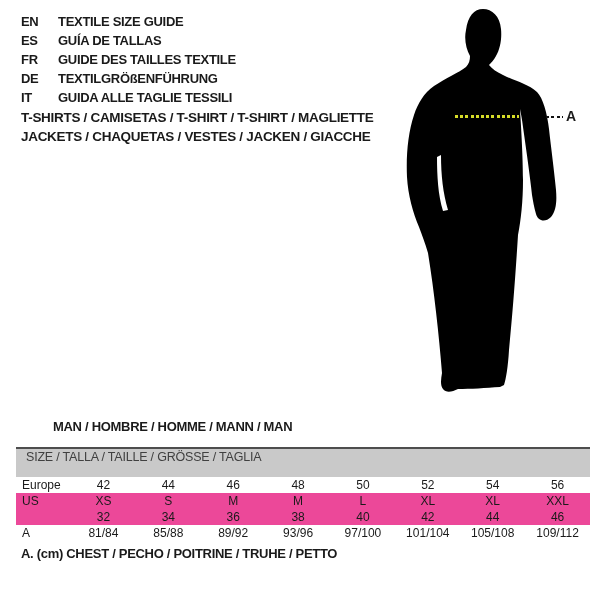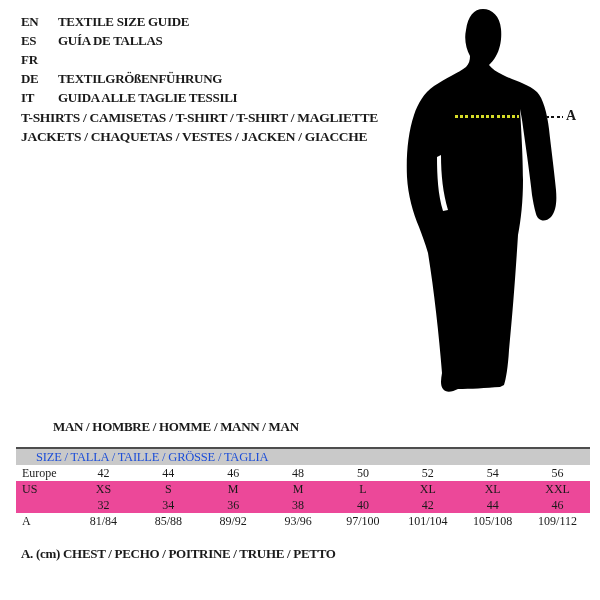--- a/index.html
+++ b/index.html
@@ -1,18 +1,18 @@
 <!DOCTYPE html>
 <html><head>
 <meta charset="utf-8">
 <style>
   html,body{margin:0;padding:0;background:#ffffff;}
   #page{
     position:relative;width:600px;height:600px;background:#ffffff;overflow:hidden;
-    font-family:Liberation Serif, serif;color:#1a1a1a;
+    font-family:Liberation Sans, sans-serif;color:#1a1a1a;
   }
   
   .lang-list{position:absolute;left:21px;top:12px;}
   .lang-row{display:flex;height:19px;line-height:19px;}
   .lang-code{width:37px;font-size:13px;font-weight:bold;letter-spacing:-0.3px;}
   .lang-name{font-size:13px;font-weight:bold;letter-spacing:-0.3px;white-space:nowrap;}
   
   .categories{position:absolute;left:21px;top:108px;}
   .cat-line{height:19px;line-height:19px;font-size:13.5px;font-weight:bold;letter-spacing:-0.3px;white-space:nowrap;}
   
@@ -27,22 +27,22 @@
     background:repeating-linear-gradient(to right,#111111 0 3px,rgba(0,0,0,0) 3px 5.5px);
   }
   .measure-label{
     position:absolute;left:176px;top:103px;font-size:14px;font-weight:bold;
   }
   
   .gender-heading{position:absolute;left:21px;top:419px;font-size:13px;font-weight:bold;letter-spacing:-0.3px;white-space:nowrap;padding-left:32px;}
   
   .size-table{position:absolute;left:16px;top:447px;width:574px;border-top:2px solid #4d4d4d;}
   .st-header{
-    height:16px;line-height:16px;background:#c9c9c9;
-    font-size:12.5px;padding-left:20px;letter-spacing:-0.2px;color:#1d4ed8;
+    height:28px;line-height:16px;background:#c9c9c9;
+    font-size:12.5px;padding-left:10px;letter-spacing:-0.2px;color:#404040;
   }
   .st-row{display:grid;grid-template-columns:55px repeat(8,1fr);height:16px;line-height:16px;font-size:12px;}
   .st-row.shaded{background:#ec4899;}
   .st-label{padding-left:6px;text-align:left;}
   .st-cell{text-align:center;}
   
   .footnote{position:absolute;left:21px;top:546px;font-size:13px;font-weight:bold;letter-spacing:-0.3px;white-space:nowrap;}
 </style>
 </head>
 <body>
@@ -53,20 +53,21 @@
     <div class="lang-row">
       <span class="lang-code">EN</span>
       <span class="lang-name">TEXTILE SIZE GUIDE</span>
     </div>
     <div class="lang-row">
       <span class="lang-code">ES</span>
       <span class="lang-name">GUÍA DE TALLAS</span>
     </div>
     <div class="lang-row">
       <span class="lang-code">FR</span>
+      <span class="lang-name">GUIDE DES TAILLES TEXTILE</span>
     </div>
     <div class="lang-row">
       <span class="lang-code">DE</span>
       <span class="lang-name">TEXTILGRÖßENFÜHRUNG</span>
     </div>
     <div class="lang-row">
       <span class="lang-code">IT</span>
       <span class="lang-name">GUIDA ALLE TAGLIE TESSILI</span>
     </div>
   </div>

